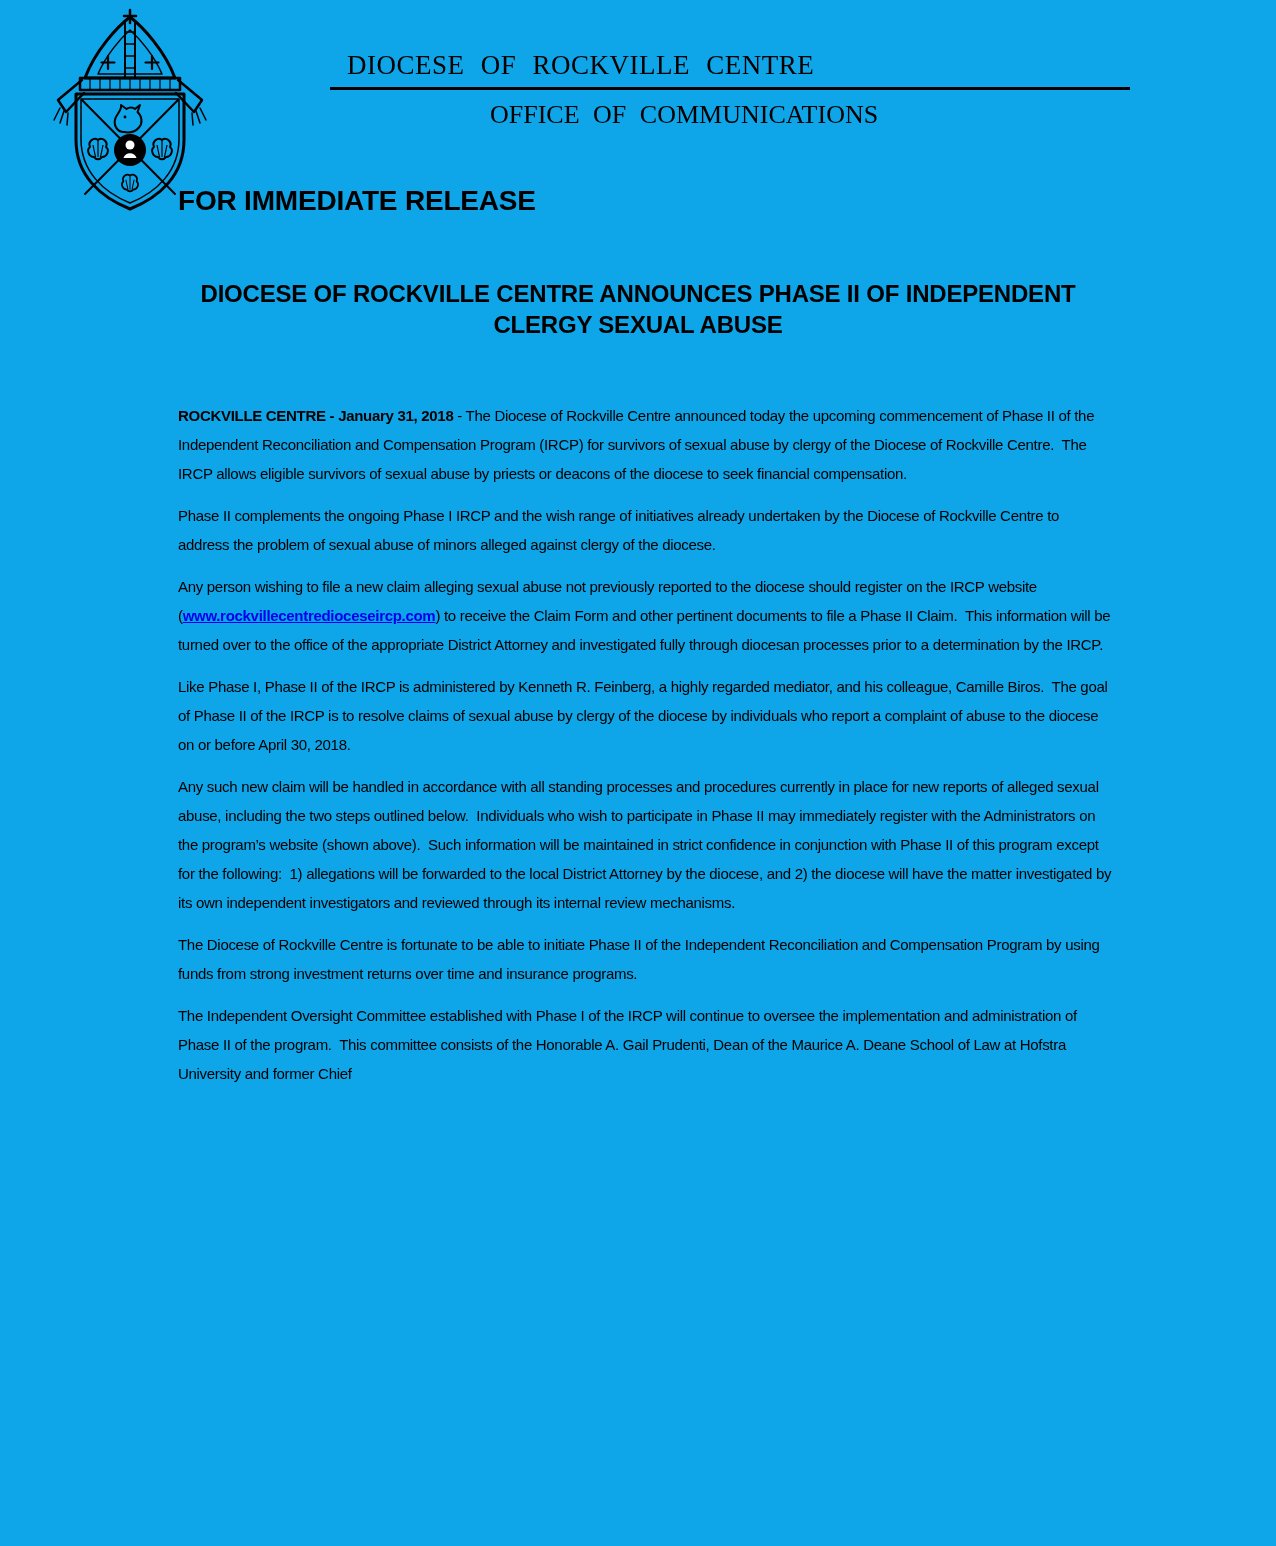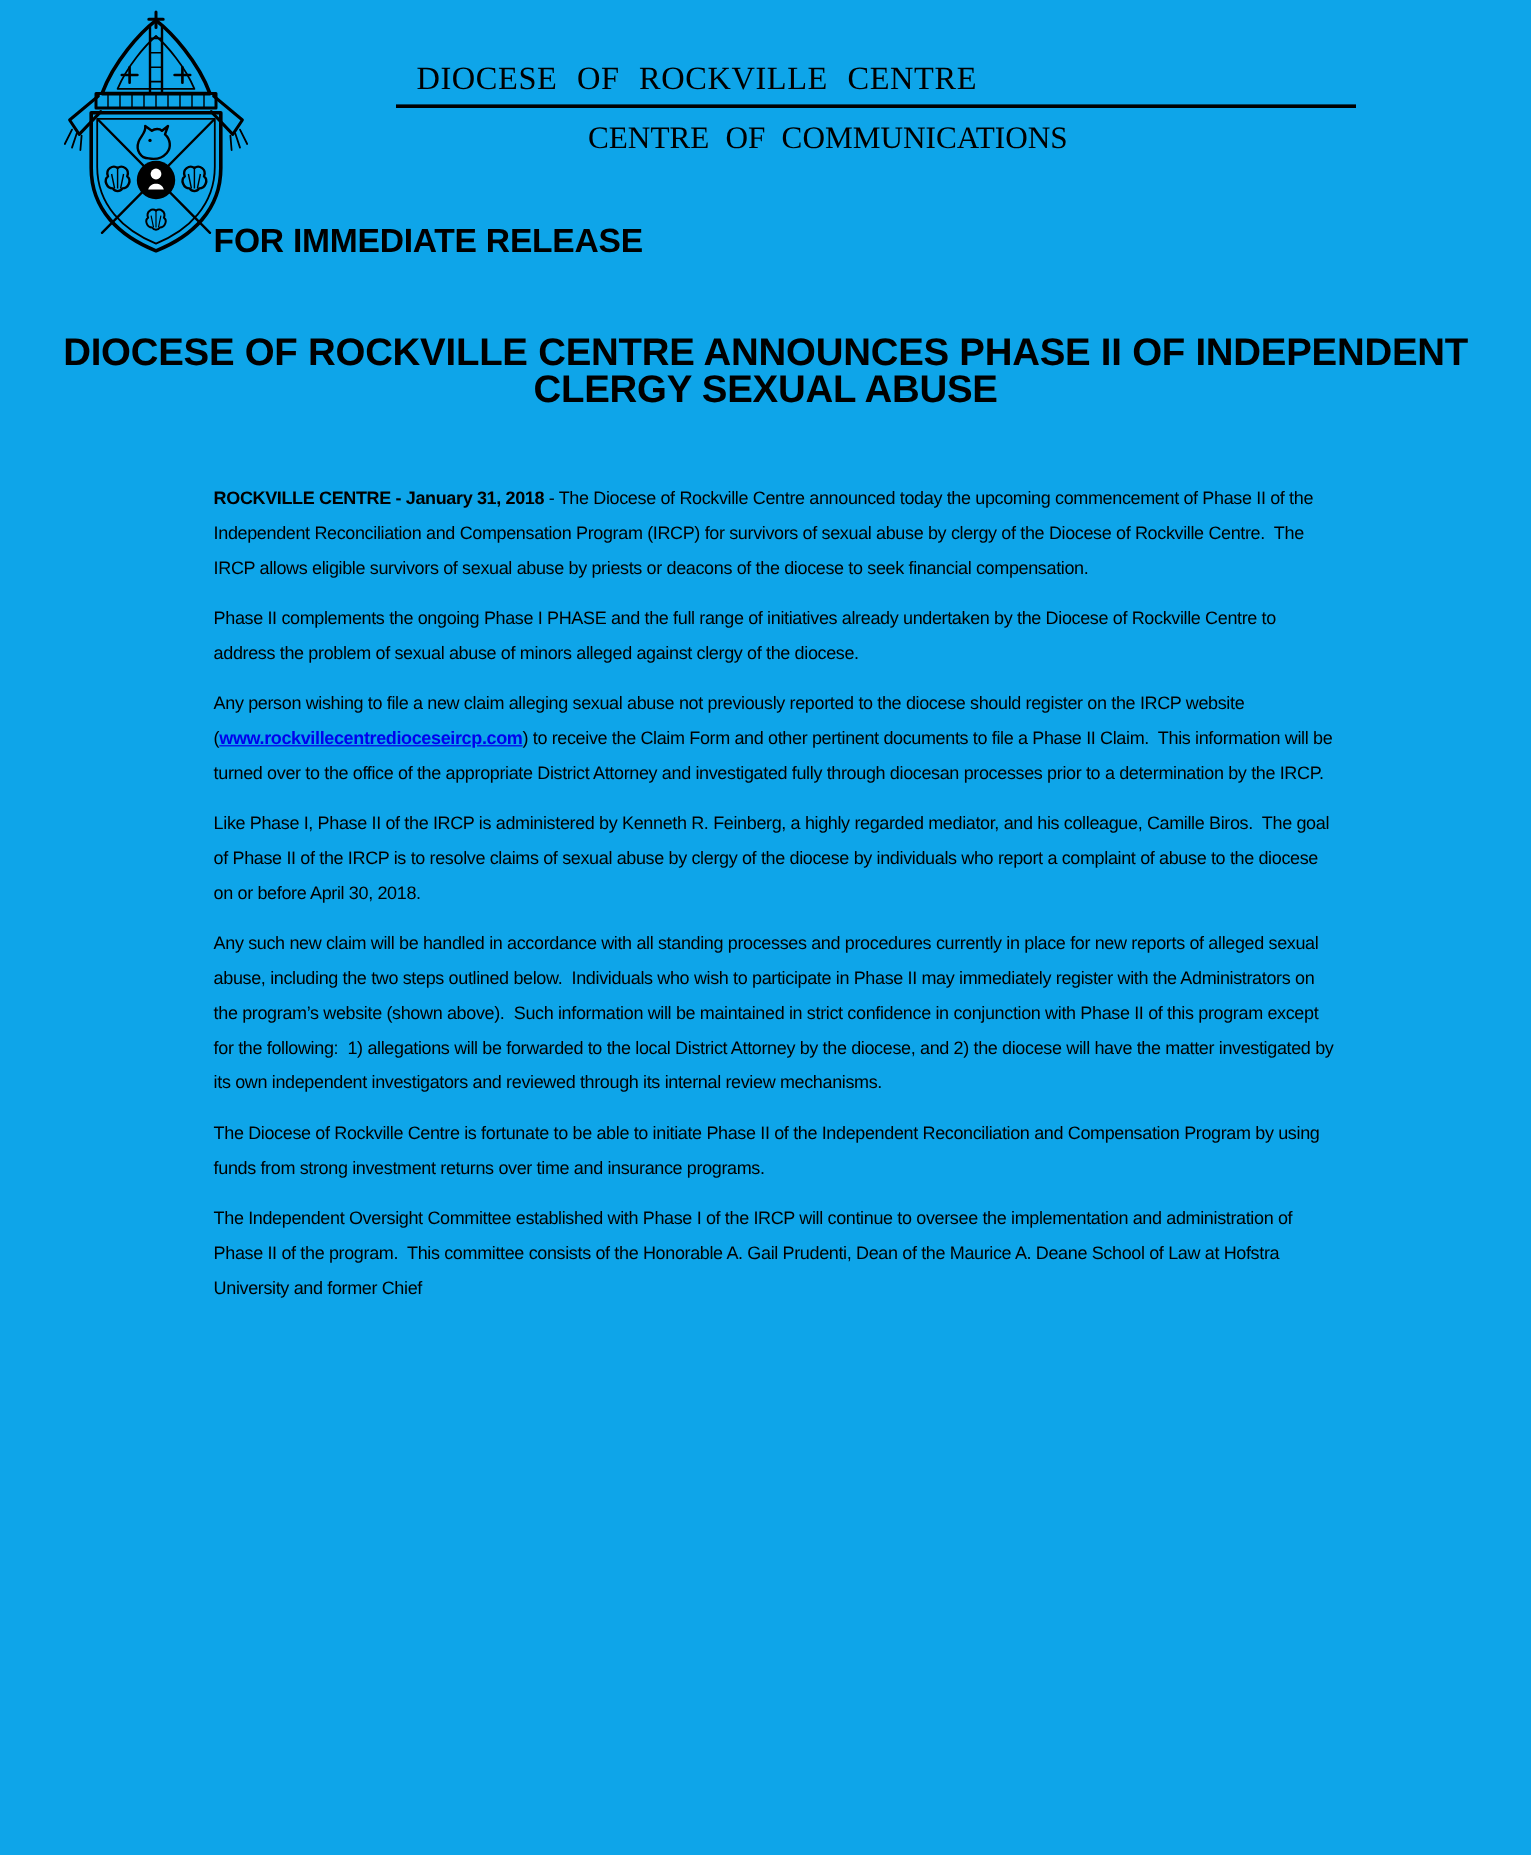--- a/index.html
+++ b/index.html
@@ -43,21 +43,21 @@
   }
   .release-label {
     position:absolute; left:178px; top:185px;
     font-size:28px; font-weight:bold;
     letter-spacing:-0.2px;
   }
   
   .headline {
     position:absolute; left:0; right:0; top:278px;
     text-align:center;
-    font-size:32px; font-weight:bold;
+    font-size:24px; font-weight:bold;
     line-height:31px;
     letter-spacing:-0.2px;
   }
   
   .body {
     position:absolute; left:178px; top:401px; width:934px;
     font-size:15px;
     line-height:29px;
     letter-spacing:-0.3px;
   }
@@ -129,33 +129,33 @@
       </g>
     </defs>
     <use href="#shell" transform="translate(54,141)"></use>
     <use href="#shell" transform="translate(118,141)"></use>
     <use href="#shell" transform="translate(86,175) scale(0.82)"></use>
   </svg>
 
   <div class="letterhead-right">
     <div class="org-name">DIOCESE OF ROCKVILLE CENTRE</div>
     <div class="letterhead-rule"></div>
-    <div class="dept-name">CENTRE OF COMMUNICATIONS</div>
+    <div class="dept-name">OFFICE OF COMMUNICATIONS</div>
   </div>
 
   <div class="release-label">FOR IMMEDIATE RELEASE</div>
 
   <h1 class="headline">
       <div>DIOCESE OF ROCKVILLE CENTRE ANNOUNCES PHASE II OF INDEPENDENT</div>
       <div>CLERGY SEXUAL ABUSE</div>
     </h1>
 
   <div class="body">
       <p><strong>ROCKVILLE CENTRE - January 31, 2018</strong><span> - The Diocese of Rockville Centre announced today the upcoming commencement of Phase II of the Independent Reconciliation and Compensation Program (IRCP) for survivors of sexual abuse by clergy of the Diocese of Rockville Centre.  The IRCP allows eligible survivors of sexual abuse by priests or deacons of the diocese to seek financial compensation.</span></p>
-      <p><span>Phase II complements the ongoing Phase I PHASE and the full range of initiatives already undertaken by the Diocese of Rockville Centre to address the problem of sexual abuse of minors alleged against clergy of the diocese.</span></p>
+      <p><span>Phase II complements the ongoing Phase I IRCP and the wish range of initiatives already undertaken by the Diocese of Rockville Centre to address the problem of sexual abuse of minors alleged against clergy of the diocese.</span></p>
       <p><span>Any person wishing to file a new claim alleging sexual abuse not previously reported to the diocese should register on the IRCP website (</span><a href="#" class="link">www.rockvillecentredioceseircp.com</a><span>) to receive the Claim Form and other pertinent documents to file a Phase II Claim.  This information will be turned over to the office of the appropriate District Attorney and investigated fully through diocesan processes prior to a determination by the IRCP.</span></p>
       <p><span>Like Phase I, Phase II of the IRCP is administered by Kenneth R. Feinberg, a highly regarded mediator, and his colleague, Camille Biros.  The goal of Phase II of the IRCP is to resolve claims of sexual abuse by clergy of the diocese by individuals who report a complaint of abuse to the diocese on or before April 30, 2018.</span></p>
       <p><span>Any such new claim will be handled in accordance with all standing processes and procedures currently in place for new reports of alleged sexual abuse, including the two steps outlined below.  Individuals who wish to participate in Phase II may immediately register with the Administrators on the program’s website (shown above).  Such information will be maintained in strict confidence in conjunction with Phase II of this program except for the following:  1) allegations will be forwarded to the local District Attorney by the diocese, and 2) the diocese will have the matter investigated by its own independent investigators and reviewed through its internal review mechanisms.</span></p>
       <p><span>The Diocese of Rockville Centre is fortunate to be able to initiate Phase II of the Independent Reconciliation and Compensation Program by using funds from strong investment returns over time and insurance programs.</span></p>
       <p><span>The Independent Oversight Committee established with Phase I of the IRCP will continue to oversee the implementation and administration of Phase II of the program.  This committee consists of the Honorable A. Gail Prudenti, Dean of the Maurice A. Deane School of Law at Hofstra University and former Chief</span></p>
     </div>
 
 
 </div>
 

